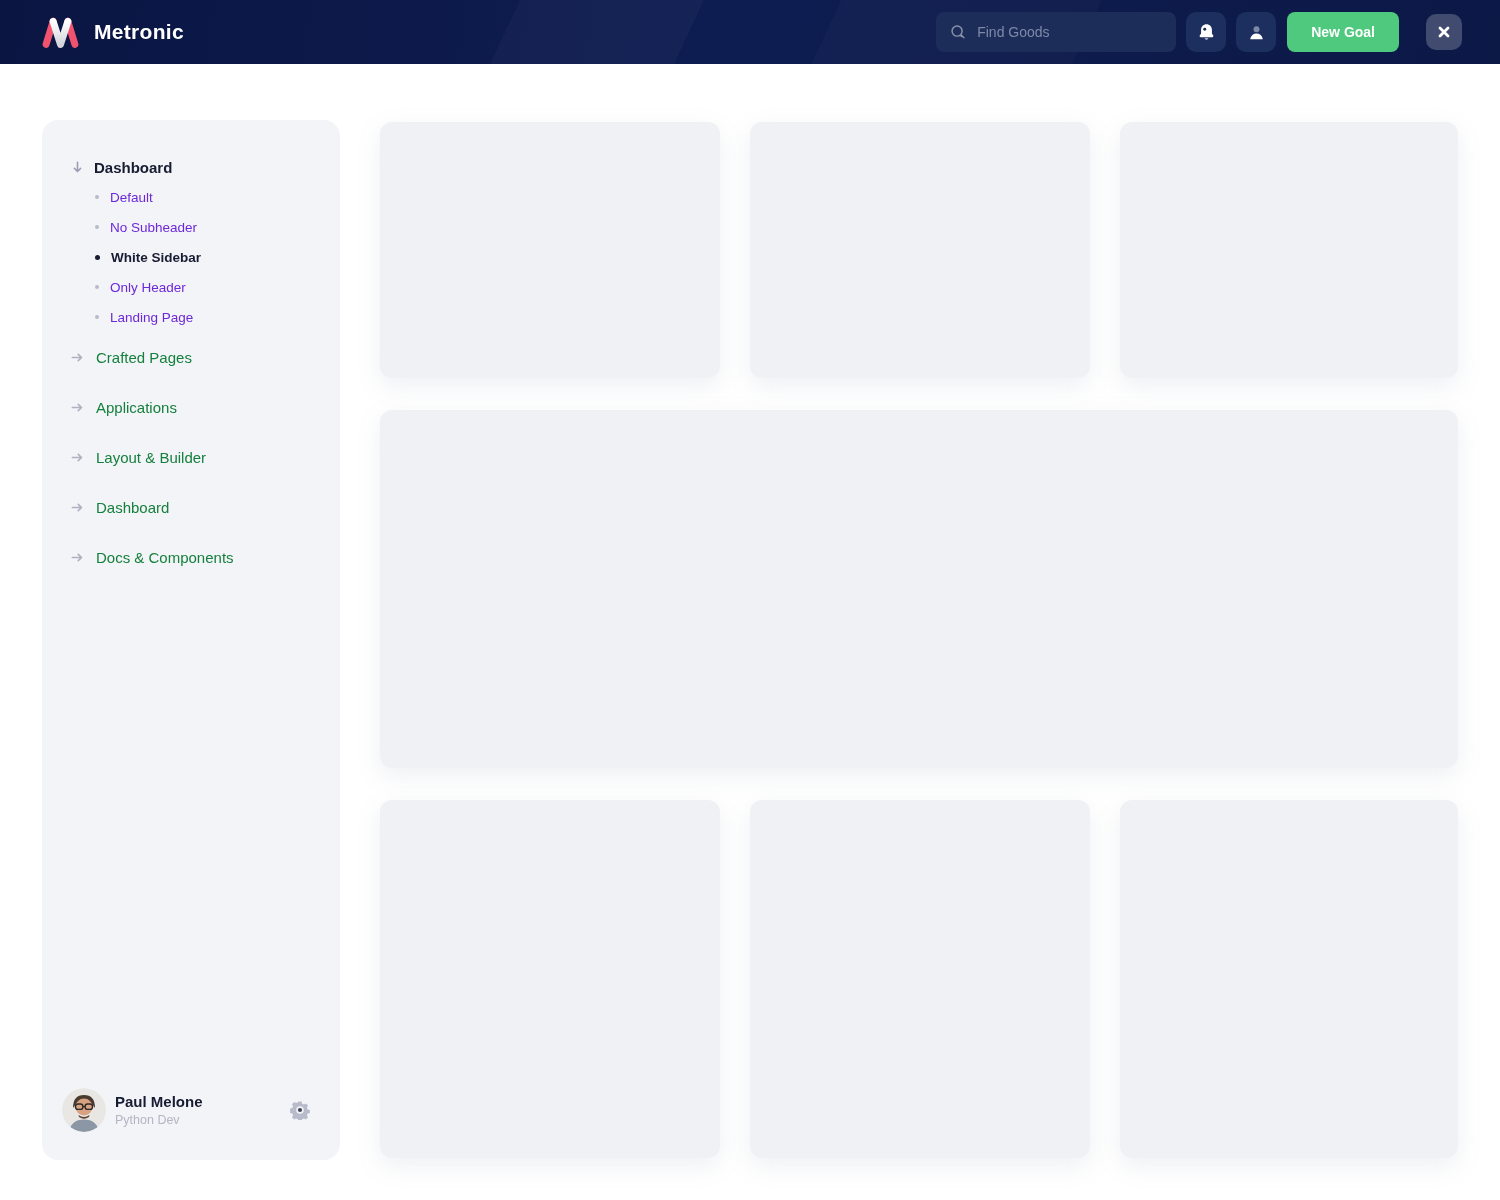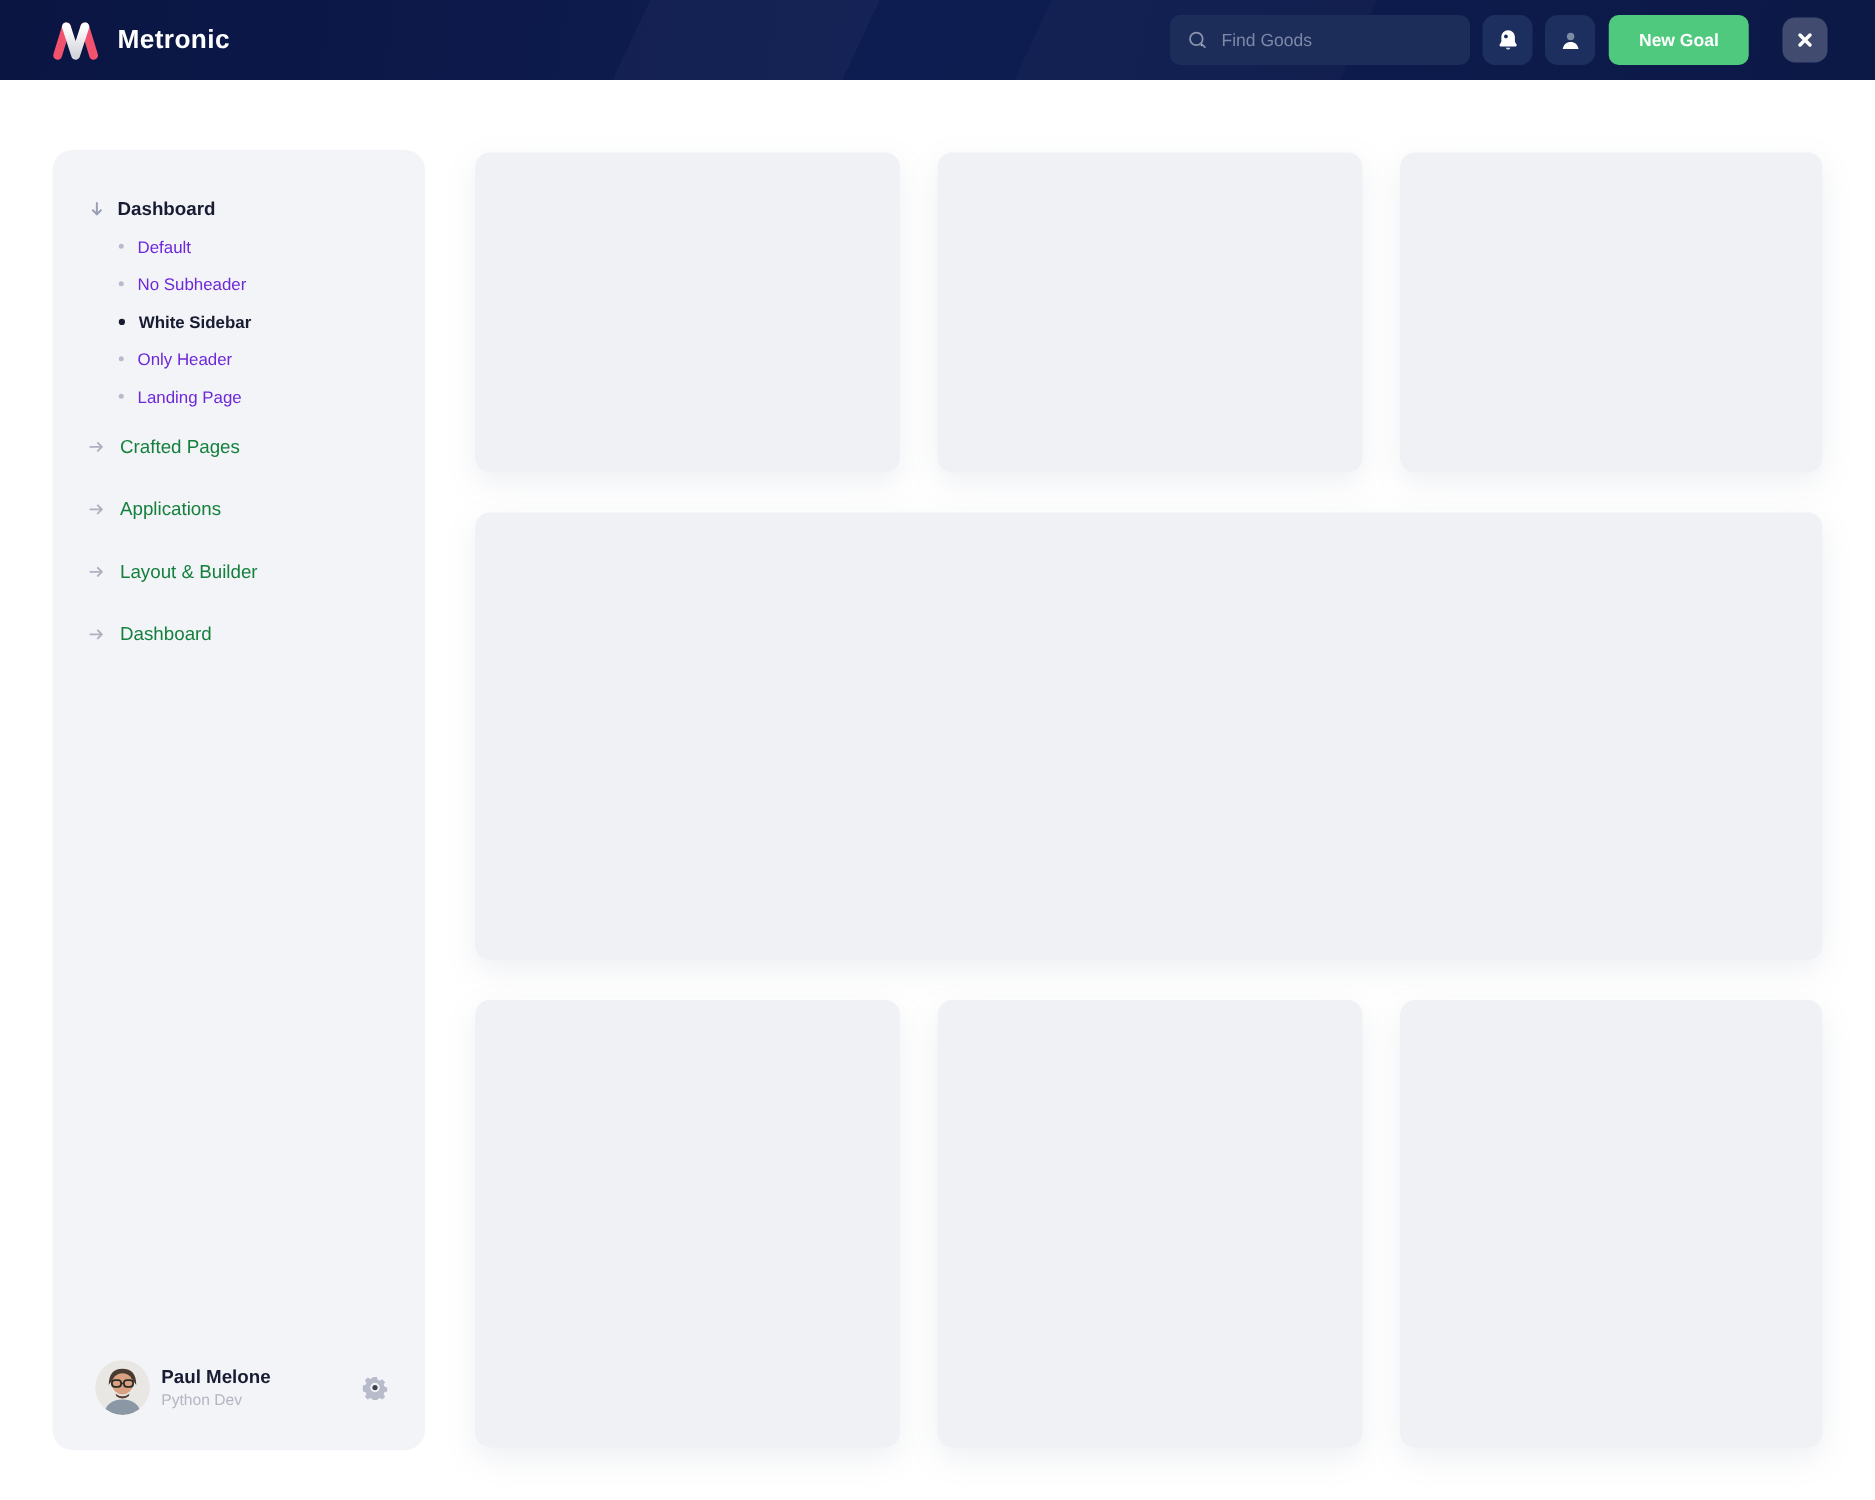--- a/index.html
+++ b/index.html
@@ -97,21 +97,21 @@
 
   .menu-section {
     height:50px; display:flex; align-items:center;
     padding-left:28px; gap:11px;
     color:#15803d; font-size:15px; font-weight:500;
     cursor:pointer;
   }
   .menu-section:first-of-type { margin-top:10px; }
 
   .user-card {
-    position:absolute; left:34px; right:28px; bottom:28px;
+    position:absolute; left:20px; right:28px; bottom:28px;
     height:44px;
     display:flex; align-items:center;
     cursor:pointer;
     margin-top:28px;
   }
   .avatar { width:44px; height:44px; border-radius:50%; overflow:hidden; flex:none; }
   .user-text { margin-left:9px; display:flex; flex-direction:column; gap:3px; }
   .user-name { color:#181c32; font-size:15px; font-weight:700; }
   .user-role { color:#b5b5c3; font-size:12.5px; }
   .gear-btn {
@@ -255,20 +255,28 @@
       </span>
       <span>Layout &amp; Builder</span>
     </div>
     <div class="menu-section">
       <span style="display:flex;">
         <svg width="15" height="15" viewBox="0 0 16 16">
           <path d="M2.5 8 H12 M8.8 4.6 L12.3 8 L8.8 11.4" stroke="#aeb1c0" stroke-width="1.7" fill="none" stroke-linecap="round" stroke-linejoin="round"></path>
         </svg>
       </span>
       <span>Dashboard</span>
+    </div>
+    <div class="menu-section">
+      <span style="display:flex;">
+        <svg width="15" height="15" viewBox="0 0 16 16">
+          <path d="M2.5 8 H12 M8.8 4.6 L12.3 8 L8.8 11.4" stroke="#aeb1c0" stroke-width="1.7" fill="none" stroke-linecap="round" stroke-linejoin="round"></path>
+        </svg>
+      </span>
+      <span>Docs &amp; Components</span>
     </div>
   </nav>
 
   <div class="user-card">
     <span class="avatar">
       <svg width="44" height="44" viewBox="0 0 44 44">
         <defs>
             <clipPath id="ac">
               <circle cx="22" cy="22" r="22"></circle>
             </clipPath>

